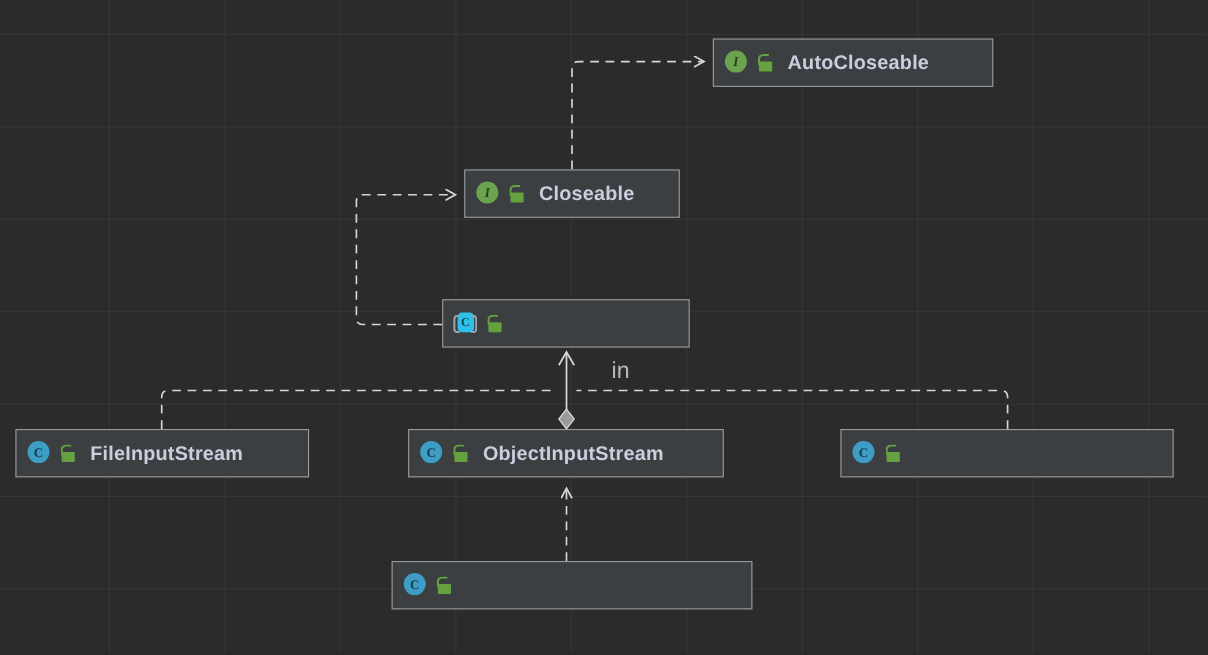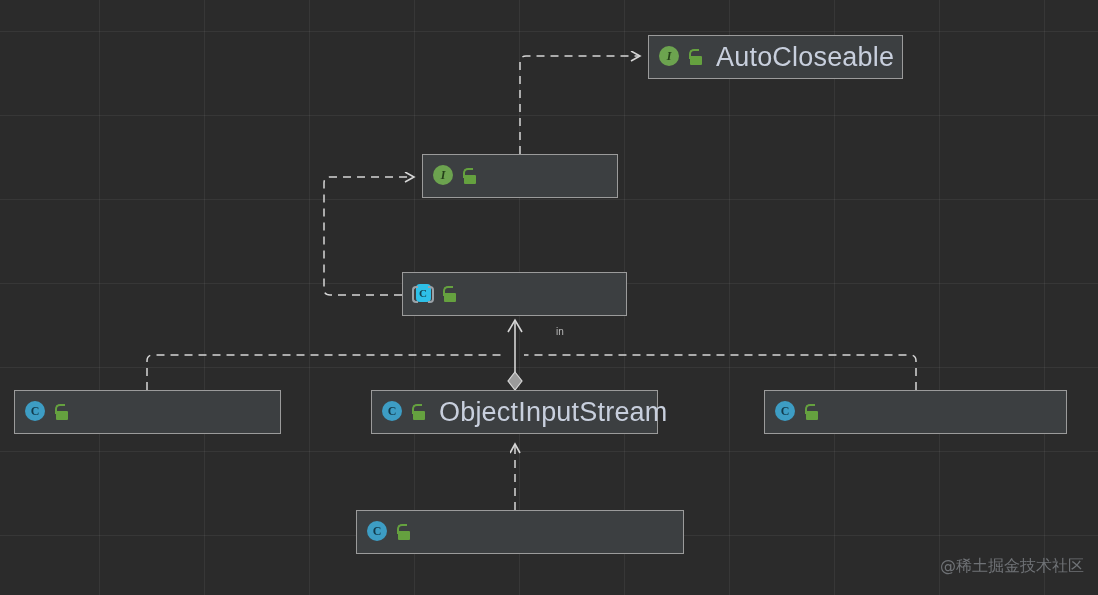--- a/index.html
+++ b/index.html
@@ -34,24 +34,24 @@
     display: flex;
     align-items: center;
     background: #3c3f41;
     border: 1px solid #9b9b9b;
     padding: 0 14px 0 10px;
     height: 44px;
     white-space: nowrap;
   }
   .node .label {
     color: #c8cfdd;
-    font-size: 27px;
+    font-size: 18px;
     letter-spacing: 0.2px;
     margin-left: 12px;
-    font-weight: 400;
+    font-weight: 700;
   }
   .icon-stereo {
     position: relative;
     width: 22px;
     height: 22px;
     flex: 0 0 22px;
   }
   
   .ic-interface {
     width: 20px;
@@ -147,21 +147,21 @@
     position: absolute;
     right: 14px;
     bottom: 18px;
     color: #6f7276;
     font-size: 16px;
     font-family: "DejaVu Sans", sans-serif;
   }
   .edge-label {
     position: absolute;
     color: #b9b9b9;
-    font-size: 10px;
+    font-size: 21px;
     font-family: "Liberation Sans", sans-serif;
     margin-left: 48px;
   }
 </style>
 </head>
 <body>
 
 <div id="canvas">
 
   <svg id="edges" viewBox="0 0 1098 595" width="1098" height="595">
@@ -200,20 +200,21 @@
   </div>
 
   <div class="node" style="left:422px; top:154px; width:196px;">
     <span class="icon-stereo">
       <span class="ic-interface">I</span>
     </span>
     <span class="ic-lock">
       <span class="shackle"></span>
         <span class="body"></span>
     </span>
+    <span class="label">Closeable</span>
   </div>
 
   <div class="node" style="left:402px; top:272px; width:225px;">
     <span class="icon-stereo">
       <span class="ic-abstract">
         <span class="br brl"></span>
         <span class="sq">C</span>
         <span class="br brr"></span>
       </span>
     </span>
@@ -224,20 +225,21 @@
   </div>
 
   <div class="node" style="left:14px; top:390px; width:267px;">
     <span class="icon-stereo">
       <span class="ic-class">C</span>
     </span>
     <span class="ic-lock">
       <span class="shackle"></span>
         <span class="body"></span>
     </span>
+    <span class="label">FileInputStream</span>
   </div>
 
   <div class="node" style="left:371px; top:390px; width:287px;">
     <span class="icon-stereo">
       <span class="ic-class">C</span>
     </span>
     <span class="ic-lock">
       <span class="shackle"></span>
         <span class="body"></span>
     </span>
@@ -259,15 +261,14 @@
       <span class="ic-class">C</span>
     </span>
     <span class="ic-lock">
       <span class="shackle"></span>
         <span class="body"></span>
     </span>
   </div>
 
   <span class="edge-label" style="left:508px; top:326px;">in</span>
 
-  <span class="watermark">@稀土掘金技术社区</span>
 
 </div>
 
 </body></html>

